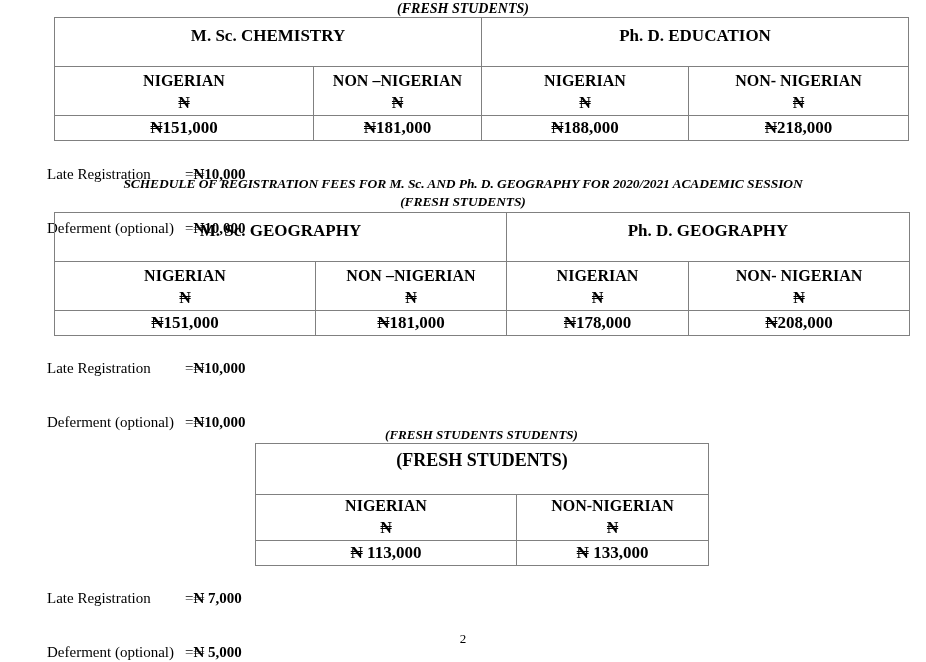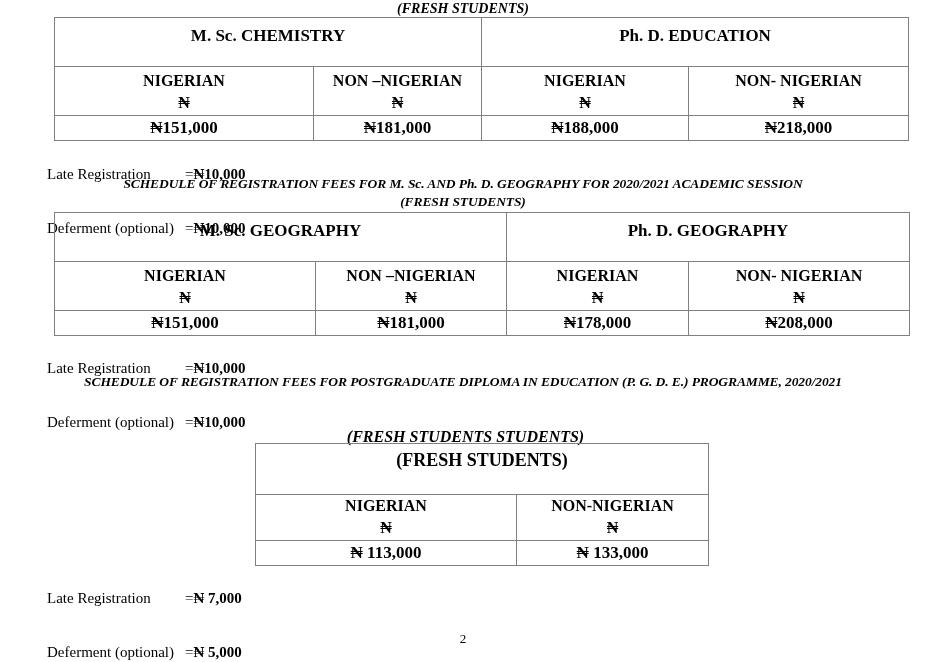--- a/index.html
+++ b/index.html
@@ -225,24 +225,23 @@
       </tbody>
     </table>
   </div>
 
   <div class="abs notes" style="left:47px; top:322px;">
     <div><span class="label">Late Registration</span><span>=</span><span class="val">₦10,000</span></div>
     <div><span class="label">Deferment (optional)</span><span>=</span><span class="val">₦10,000</span></div>
   </div>
 
   <div class="abs section-heading" style="left:60px; top:373px; width:806px;">
-    <div>SCHEDULE OF REGISTRATION FEES FOR POSTGRADUATE DIPLOMA IN EDUCATION (P. G. D. E.) PROGRAMME,  2020/2021</div>
-  </div>
-
-  <div class="abs caption-italic" style="left:239px; top:427px; width:453px; font-size:16px;">(FRESH STUDENTS STUDENTS)</div>
+  </div>
+
+  <div class="abs caption-italic" style="left:255px; top:427px; width:453px; font-size:13px;">(FRESH STUDENTS STUDENTS)</div>
 
   <div class="abs" style="left:255px; top:443px; width:453px;">
     <table class="pgde-table">
       <colgroup>
         <col style="width:261px">
         <col style="width:192px">
       </colgroup>
       <tbody>
         <tr>
           <td class="title-cell" colspan="2">(FRESH STUDENTS)</td>

